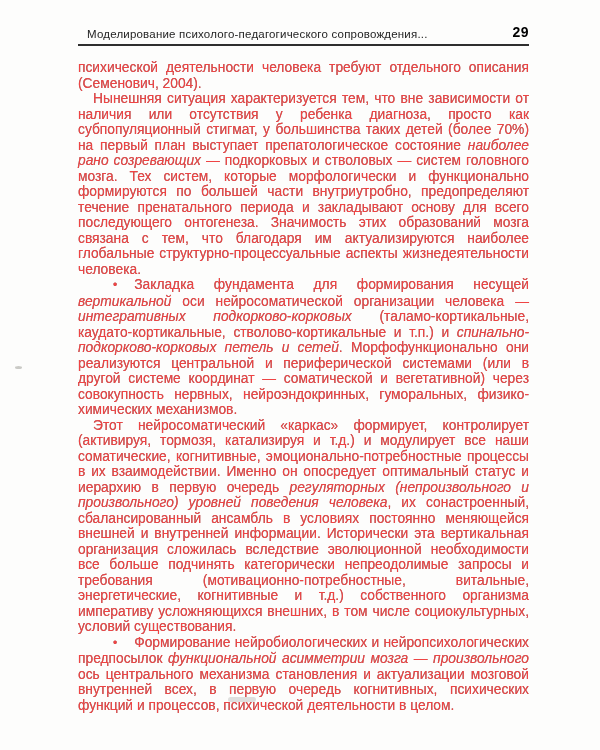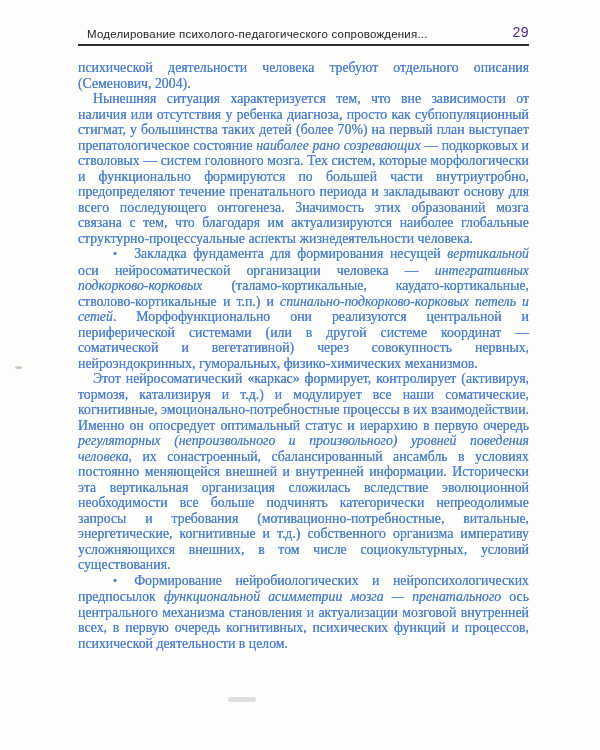--- a/index.html
+++ b/index.html
@@ -25,42 +25,42 @@
     font-family: "Liberation Sans", sans-serif;
   }
   .running-title {
     font-size: 11.5px;
     letter-spacing: 0.2px;
     color: #242424;
     padding-left: 9px;
   }
   .page-number {
     font-size: 14px;
-    font-weight: normal;
-    color: #4c1d95;
+    font-weight: bold;
+    color: #000000;
     letter-spacing: 0.5px;
     margin-left: 12px;
   }
   .header-rule {
     position: absolute;
     left: 78px;
     top: 44px;
     width: 451px;
     height: 2px;
     background: #2e2e2e;
   }
   .body-text {
     position: absolute;
     left: 78px;
     top: 60px;
     width: 451px;
-    font-family: Liberation Serif, serif;
+    font-family: Liberation Sans, sans-serif;
     font-size: 13.8px;
     line-height: 15.5px;
-    color: #3b82f6;
+    color: #ef4444;
     text-align: justify;
     text-shadow: 0 0 0.4px rgba(20,20,20,0.55);
   }
   .body-text p {
     margin: 0;
     padding: 0;
   }
   .body-text p.indent {
     text-indent: 15px;
   }
@@ -106,19 +106,19 @@
     <span class="page-number">29</span>
   </div>
 
   <div class="header-rule"></div>
 
   <div class="body-text" id="body-text">
       <p class="plain"><span>психической деятельности человека требуют отдельного описания (Семенович, 2004).</span></p>
       <p class="indent"><span>Нынешняя ситуация характеризуется тем, что вне зависимости от наличия или отсутствия у ребенка диагноза, просто как субпопуляционный стигмат, у большинства таких детей (более 70%) на первый план выступает препатологическое состояние </span><i>наиболее рано созревающих</i><span> — подкорковых и стволовых — систем головного мозга. Тех систем, которые морфологически и функционально формируются по большей части внутриутробно, предопределяют течение пренатального периода и закладывают основу для всего последующего онтогенеза. Значимость этих образований мозга связана с тем, что благодаря им актуализируются наиболее глобальные структурно-процессуальные аспекты жизнедеятельности человека.</span></p>
       <p class="bullet"><span class="bullet-marker">•</span><span>Закладка фундамента для формирования несущей </span><i>вертикальной</i><span> оси нейросоматической организации человека — </span><i>интегративных подкорково-корковых</i><span> (таламо-кортикальные, каудато-кортикальные, стволово-кортикальные и т.п.) и </span><i>спинально-подкорково-корковых петель и сетей</i><span>. Морфофункционально они реализуются центральной и периферической системами (или в другой системе координат — соматической и вегетативной) через совокупность нервных, нейроэндокринных, гуморальных, физико-химических механизмов.</span></p>
       <p class="indent"><span>Этот нейросоматический «каркас» формирует, контролирует (активируя, тормозя, катализируя и т.д.) и модулирует все наши соматические, когнитивные, эмоционально-потребностные процессы в их взаимодействии. Именно он опосредует оптимальный статус и иерархию в первую очередь </span><i>регуляторных (непроизвольного и произвольного) уровней поведения человека</i><span>, их сонастроенный, сбалансированный ансамбль в условиях постоянно меняющейся внешней и внутренней информации. Исторически эта вертикальная организация сложилась вследствие эволюционной необходимости все больше подчинять категорически непреодолимые запросы и требования (мотивационно-потребностные, витальные, энергетические, когнитивные и т.д.) собственного организма императиву усложняющихся внешних, в том числе социокультурных, условий существования.</span></p>
-      <p class="bullet"><span class="bullet-marker">•</span><span>Формирование нейробиологических и нейропсихологических предпосылок </span><i>функциональной асимметрии мозга — пренатального</i><span> ось центрального механизма становления и актуализации мозговой внутренней всех, в первую очередь когнитивных, психических функций и процессов, психической деятельности в целом.</span></p>
+      <p class="bullet"><span class="bullet-marker">•</span><span>Формирование нейробиологических и нейропсихологических предпосылок </span><i>функциональной асимметрии мозга — произвольного</i><span> ось центрального механизма становления и актуализации мозговой внутренней всех, в первую очередь когнитивных, психических функций и процессов, психической деятельности в целом.</span></p>
     </div>
 
   <div class="speckle s1"></div>
   <div class="speckle s2"></div>
 
 </div>
 
 </body></html>

